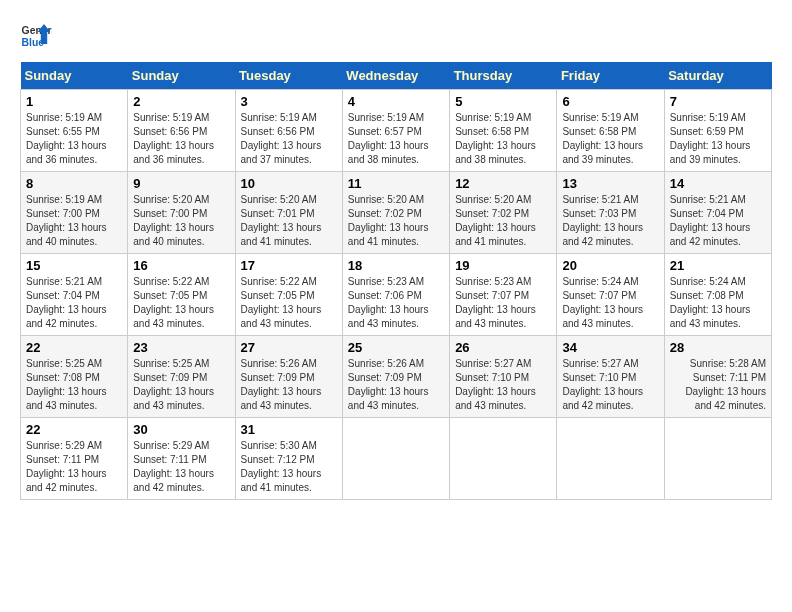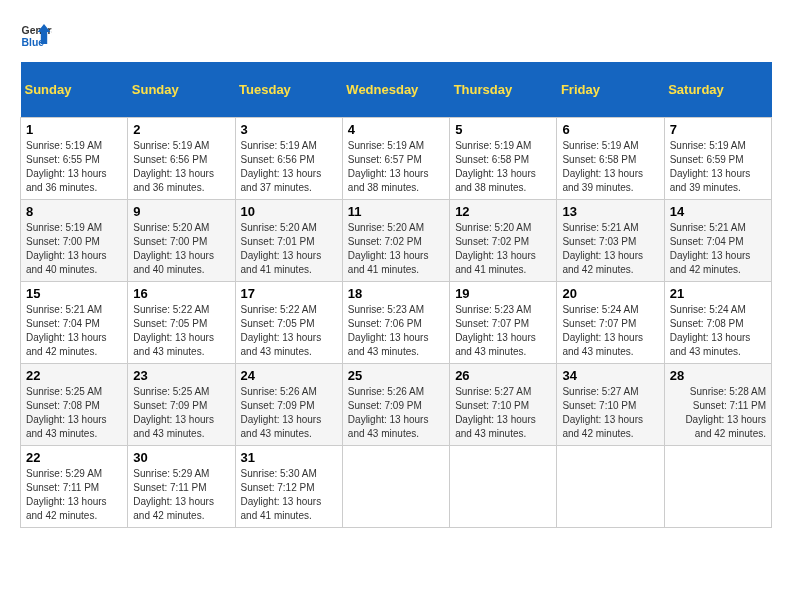--- a/index.html
+++ b/index.html
@@ -37,22 +37,22 @@
       font-size: 14px;
       color: #555;
     }
     table {
       width: 100%;
       border-collapse: collapse;
       font-size: 11px;
     }
     thead tr th {
       background-color: #1565c0;
-      color: #fde047;
-      padding: 20px 4px;
+      color: #fef9c3;
+      padding: 6px 4px;
       text-align: left;
       font-size: 13px;
       font-weight: bold;
     }
     tbody tr td {
       border: 1px solid #ccc;
       padding: 4px 5px;
       vertical-align: top;
       width: calc(100% / 7);
       min-height: 70px;
@@ -270,21 +270,21 @@
 and 43 minutes.</div>
         </td>
         <td>
           <span class="day-num">23</span>
           <div class="day-info" style="white-space: pre-line;">Sunrise: 5:25 AM
 Sunset: 7:09 PM
 Daylight: 13 hours
 and 43 minutes.</div>
         </td>
         <td>
-          <span class="day-num">24</span>
+          <span class="day-num">27</span>
           <div class="day-info" style="white-space: pre-line;">Sunrise: 5:26 AM
 Sunset: 7:09 PM
 Daylight: 13 hours
 and 43 minutes.</div>
         </td>
         <td>
           <span class="day-num">25</span>
           <div class="day-info" style="white-space: pre-line;">Sunrise: 5:26 AM
 Sunset: 7:09 PM
 Daylight: 13 hours

